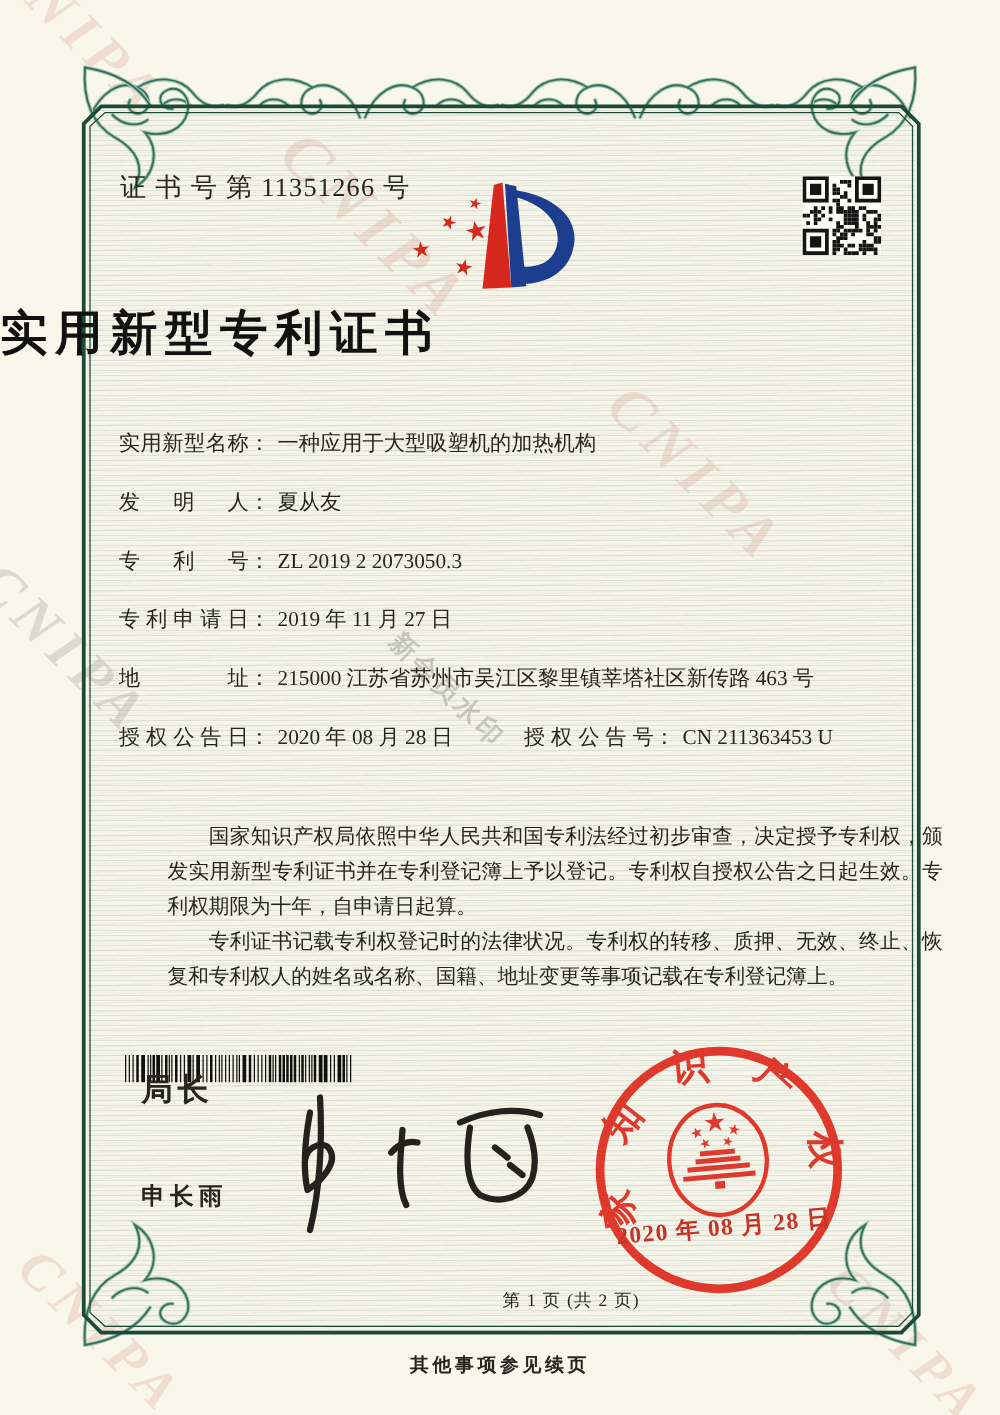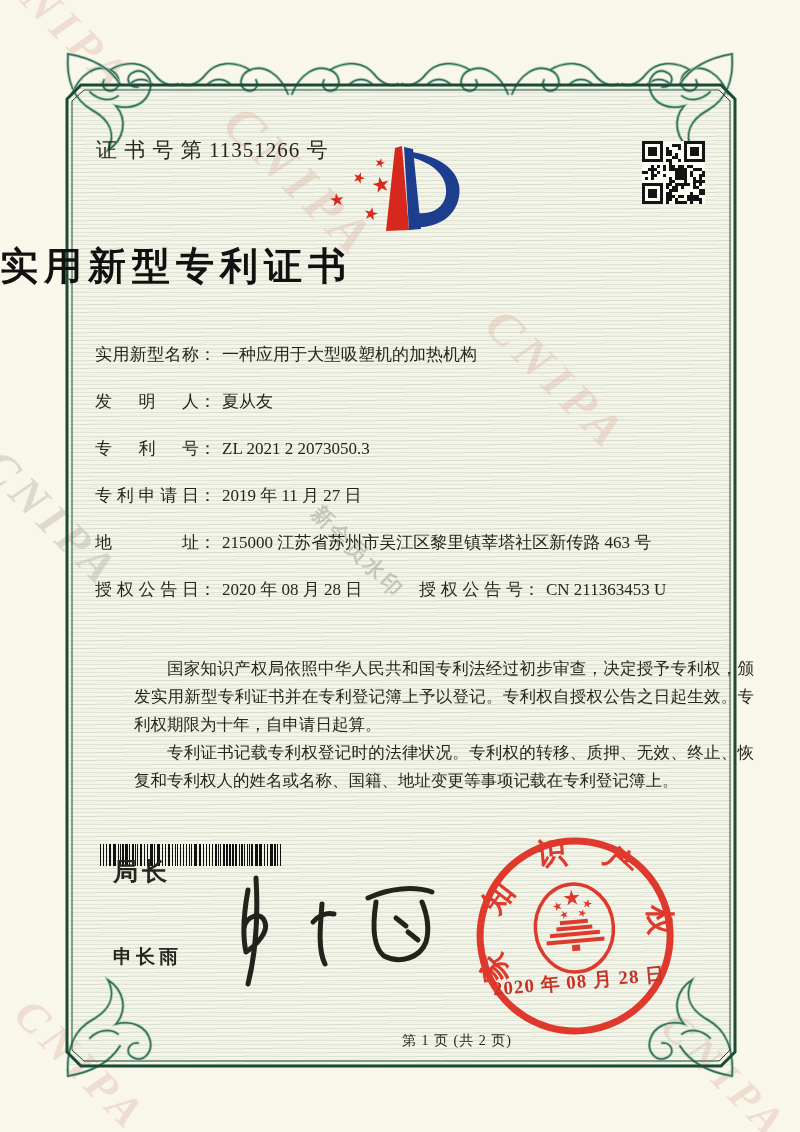--- a/index.html
+++ b/index.html
@@ -286,21 +286,21 @@
     <div class="title">实用新型专利证书</div>
 
     <div class="fields">
       <div class="frow">
         <span class="flabel">实用新型名称</span><span class="fcolon">：</span><span class="fvalue">一种应用于大型吸塑机的加热机构</span>
       </div>
         <div class="frow">
         <span class="flabel">发明人</span><span class="fcolon">：</span><span class="fvalue">夏从友</span>
       </div>
         <div class="frow">
-        <span class="flabel">专利号</span><span class="fcolon">：</span><span class="fvalue">ZL 2021 2 2073050.3</span>
+        <span class="flabel">专利号</span><span class="fcolon">：</span><span class="fvalue">ZL 2019 2 2073050.3</span>
       </div>
         <div class="frow">
         <span class="flabel">专利申请日</span><span class="fcolon">：</span><span class="fvalue">2019 年 11 月 27 日</span>
       </div>
         <div class="frow">
         <span class="flabel">地址</span><span class="fcolon">：</span><span class="fvalue">215000 江苏省苏州市吴江区黎里镇莘塔社区新传路 463 号</span>
       </div>
       <div class="frow">
         <span class="flabel">授权公告日</span><span>：</span><span class="fvalue">2020 年 08 月 28 日</span>
         <span class="grant2">
@@ -410,14 +410,15 @@
         <rect x="-14" y="-10" width="28" height="4"></rect>
         <rect x="-18" y="-4" width="36" height="4"></rect>
         <rect x="-25" y="2" width="50" height="4"></rect>
         <rect x="-29" y="9" width="58" height="4"></rect>
         <rect x="-4" y="15" width="8" height="6"></rect>
       </g>
       <text x="107" y="160" text-anchor="middle" font-size="19" font-weight="bold" fill="#c22317" letter-spacing="1">2020 年 08 月 28 日</text>
     </svg>
 
     <div class="page-ind">第 1 页 (共 2 页)</div>
+    <div class="cont-note">其他事项参见续页</div>
   </div>
 </div>
 
 </body></html>

